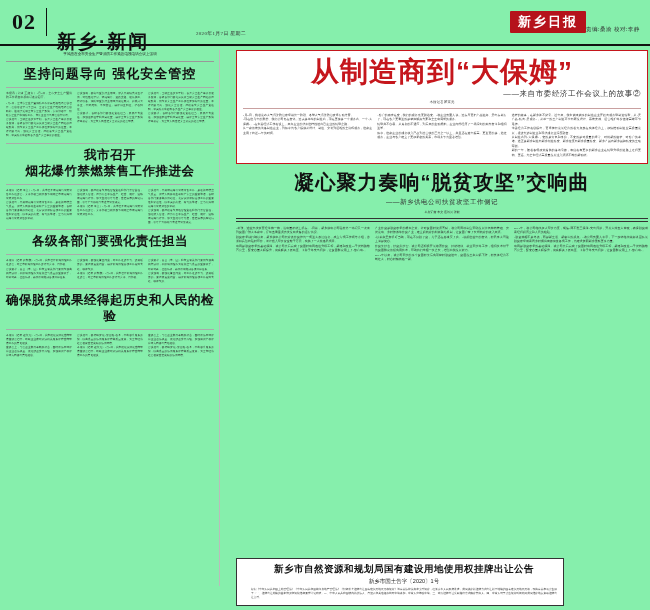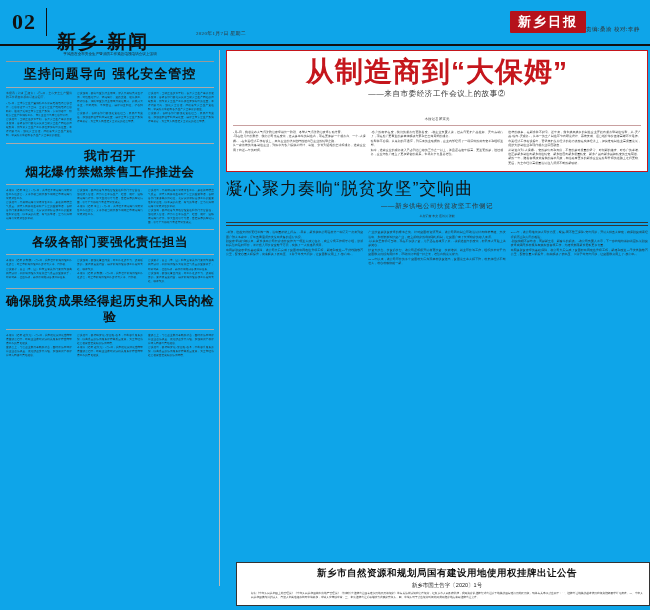--- a/index.html
+++ b/index.html
@@ -8,21 +8,21 @@
     background:#ffffff;
     font-family:"Liberation Serif", serif;
     color:#111;
     overflow:hidden;
   }
   .page{
     position:relative;
     width:650px;height:610px;
     box-sizing:border-box;
     padding:0;
-    background:#0ea5e9;
+    background:#86efac;
   }
   
   .masthead{
     position:relative;
     height:44px;
     border-bottom:2px solid #111;
     display:flex;
     align-items:center;
     padding:0 8px;
   }
@@ -74,20 +74,21 @@
     color:#333;
     letter-spacing:.3px;
   }
   
   .content{
     position:relative;
     display:flex;
     padding:4px 2px 0 6px;
     height:540px;
     box-sizing:border-box;
+    gap:10px;
   }
   .col{
     box-sizing:border-box;
   }
   .left-col{
     width:214px;
     padding-right:5px;
     border-right:1px solid #bbb;
   }
   .right-col{
@@ -128,21 +129,21 @@
     text-align:center;
     font-family:"Liberation Sans", sans-serif;
     color:#111;
     margin:3px 0 4px 0;
   }
   .hl-med{
     font-size:12.5px;
     font-weight:bold;
     letter-spacing:.5px;
     text-align:center;
-    font-family:Liberation Sans, sans-serif;
+    font-family:Liberation Mono, monospace;
     color:#111;
     line-height:16px;
     margin:4px 0 4px 0;
   }
   .rule-thin{
     border-top:1px solid #aaa;
     margin:4px 0 4px 0;
   }
   .byline{
     font-size:2.8px;
@@ -161,42 +162,42 @@
     text-align:center;
     font-size:28px;
     font-weight:bold;
     color:#c5161c;
     font-family:"Liberation Sans", sans-serif;
     letter-spacing:1px;
     line-height:28px;
     margin:2px 0 3px 0;
   }
   .feature-sub{
-    text-align:center;
+    text-align:right;
     font-size:7.5px;
     color:#333;
     letter-spacing:.6px;
-    margin-bottom:18px;
+    margin-bottom:1px;
     font-family:"Liberation Sans", sans-serif;
   }
   .feature-byline{
     text-align:center;
     font-size:3.4px;
     color:#333;
     margin-bottom:4px;
   }
   .feature-rule{
     border-top:1px solid #c9a0a0;
     margin:3px 0 4px 0;
   }
   
   .f2-title{
-    text-align:left;
-    font-size:17px;
-    font-weight:normal;
+    text-align:center;
+    font-size:20px;
+    font-weight:bold;
     color:#111;
     font-family:"Liberation Sans", sans-serif;
     letter-spacing:1px;
     margin:4px 0 2px 0;
   }
   .f2-sub{
     text-align:center;
     font-size:6.5px;
     color:#333;
     letter-spacing:.5px;
@@ -213,21 +214,21 @@
     border-top:1px solid #333;
     border-bottom:1px solid #333;
     height:2px;
     margin:3px 0 4px 0;
   }
   
   .notice{
     position:absolute;
     left:236px;
     bottom:4px;
-    width:414px;
+    width:328px;
     border:1px solid #333;
     box-sizing:border-box;
     padding:4px 6px 5px 14px;
     background:#fff;
   }
   .notice-title{
     text-align:center;
     font-size:9.5px;
     font-weight:bold;
     font-family:"Liberation Sans", sans-serif;

